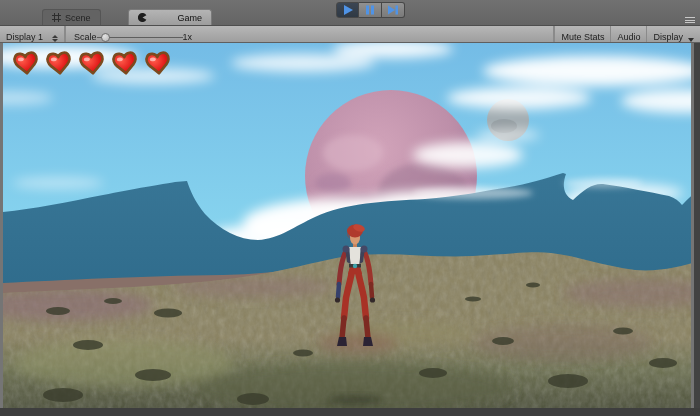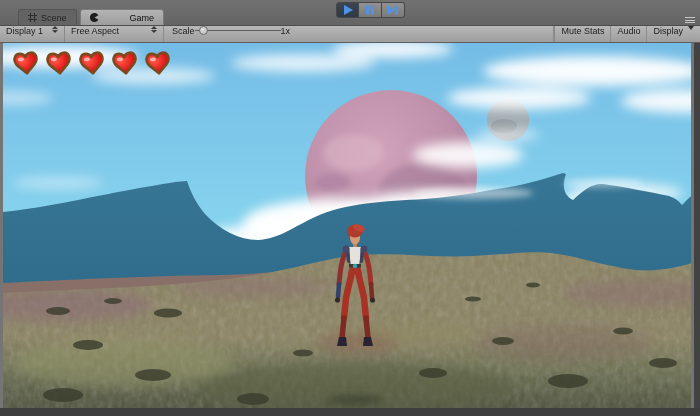--- a/index.html
+++ b/index.html
@@ -6,40 +6,40 @@
   html,body { width:700px; height:416px; overflow:hidden; background:#424242;
     font-family:"Liberation Sans", sans-serif; }
   .window { position:relative; width:700px; height:416px; background:#424242; overflow:hidden; }
 
   
   .topbar { position:absolute; left:0; top:0; width:700px; height:26px;
     background:linear-gradient(#717171,#646464); border-bottom:1px solid #4e4e4e; }
   .tabs { position:absolute; left:18px; bottom:0; display:flex; gap:3px; height:16px; }
   .tab { height:16px; padding:0 9px; display:flex; align-items:center; gap:4px;
     font-size:9px; color:#242424; background:#636363; border-radius:3px 3px 0 0;
-    border:1px solid #555; border-bottom:none; cursor:default; white-space:nowrap; }
+    border:1px solid #555; border-bottom:none; cursor:default; white-space:nowrap;margin-left:24px; }
   .tab.selected { background:linear-gradient(#b4b4b4,#9d9d9d); color:#101010; border-color:#7a7a7a;gap:31px; }
   .tab .ticon { width:9px; height:9px; flex:0 0 auto; }
 
   .playbar { position:absolute; left:336px; top:2px; display:flex; }
   .pbtn { width:23px; height:16px; display:flex; align-items:center; justify-content:center;
     background:linear-gradient(#919191,#7a7a7a); border:1px solid #474747; border-left:none; }
   .pbtn:first-child { border-left:1px solid #474747; border-radius:3px 0 0 3px; }
   .pbtn:last-child { border-radius:0 3px 3px 0; }
   .pbtn.active { background:linear-gradient(#3c4653,#2f3944); }
 
   .panel-menu { position:absolute; right:5px; top:16px; width:10px; height:8px;
     display:flex; flex-direction:column; justify-content:space-between; padding:1px 0; }
   .panel-menu i { display:block; height:1px; background:#c9c9c9; }
 
   
   .toolbar { position:absolute; left:0; top:26px; width:700px; height:17px;
     background:linear-gradient(#b7b7b7,#9e9e9e); border-bottom:1px solid #5f5f5f;
     display:flex; align-items:center; font-size:9px; color:#1c1c1c; }
-  .tb-item { display:flex; align-items:flex-start; height:100%; padding:0 6px; white-space:nowrap; }
+  .tb-item { display:flex; align-items:flex-end; height:100%; padding:0 6px; white-space:nowrap; }
   .tb-sep { width:1px; height:100%; background:#8a8a8a; flex:0 0 auto; }
   .dd-arrows { margin-left:6px; display:flex; flex-direction:column; gap:1px; }
   .dd-arrows b { width:0; height:0; border-left:3px solid transparent; border-right:3px solid transparent; }
   .dd-arrows b.up { border-bottom:3px solid #3a3a3a; }
   .dd-arrows b.down { border-top:3px solid #3a3a3a; }
   .dropdown { justify-content:space-between; }
   .dd-display { width:64px; }
   .dd-aspect { width:98px; }
   .scale-group { gap:0; padding-left:8px; }
   .slider { position:relative; width:86px; height:9px; }
@@ -112,27 +112,20 @@
 
   <div class="toolbar">
     <div class="tb-item dropdown dd-display">
       <span>Display 1</span>
       <span class="dd-arrows">
           <b class="up"></b>
           <b class="down"></b>
         </span>
     </div>
     <div class="tb-sep"></div>
-    <div class="tb-item dropdown dd-aspect">
-      <span>Free Aspect</span>
-      <span class="dd-arrows">
-          <b class="up"></b>
-          <b class="down"></b>
-        </span>
-    </div>
     <div class="tb-sep"></div>
     <div class="tb-item scale-group">
       <span>Scale</span>
       <span class="slider">
         <span class="track"></span>
         <span class="knob"></span>
       </span>
       <span>1x</span>
     </div>
     <div class="tb-spacer"></div>

